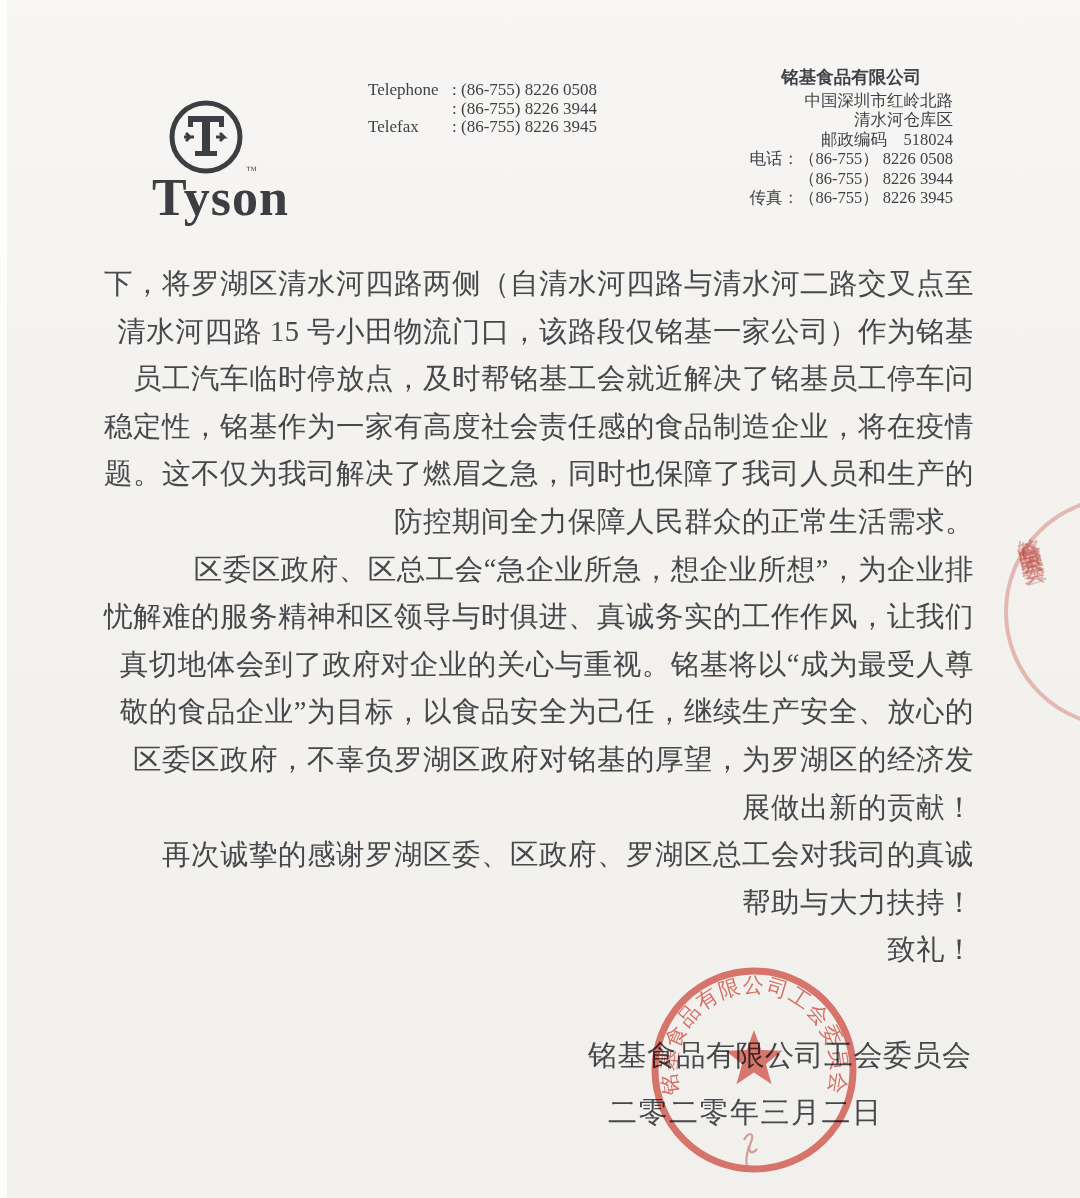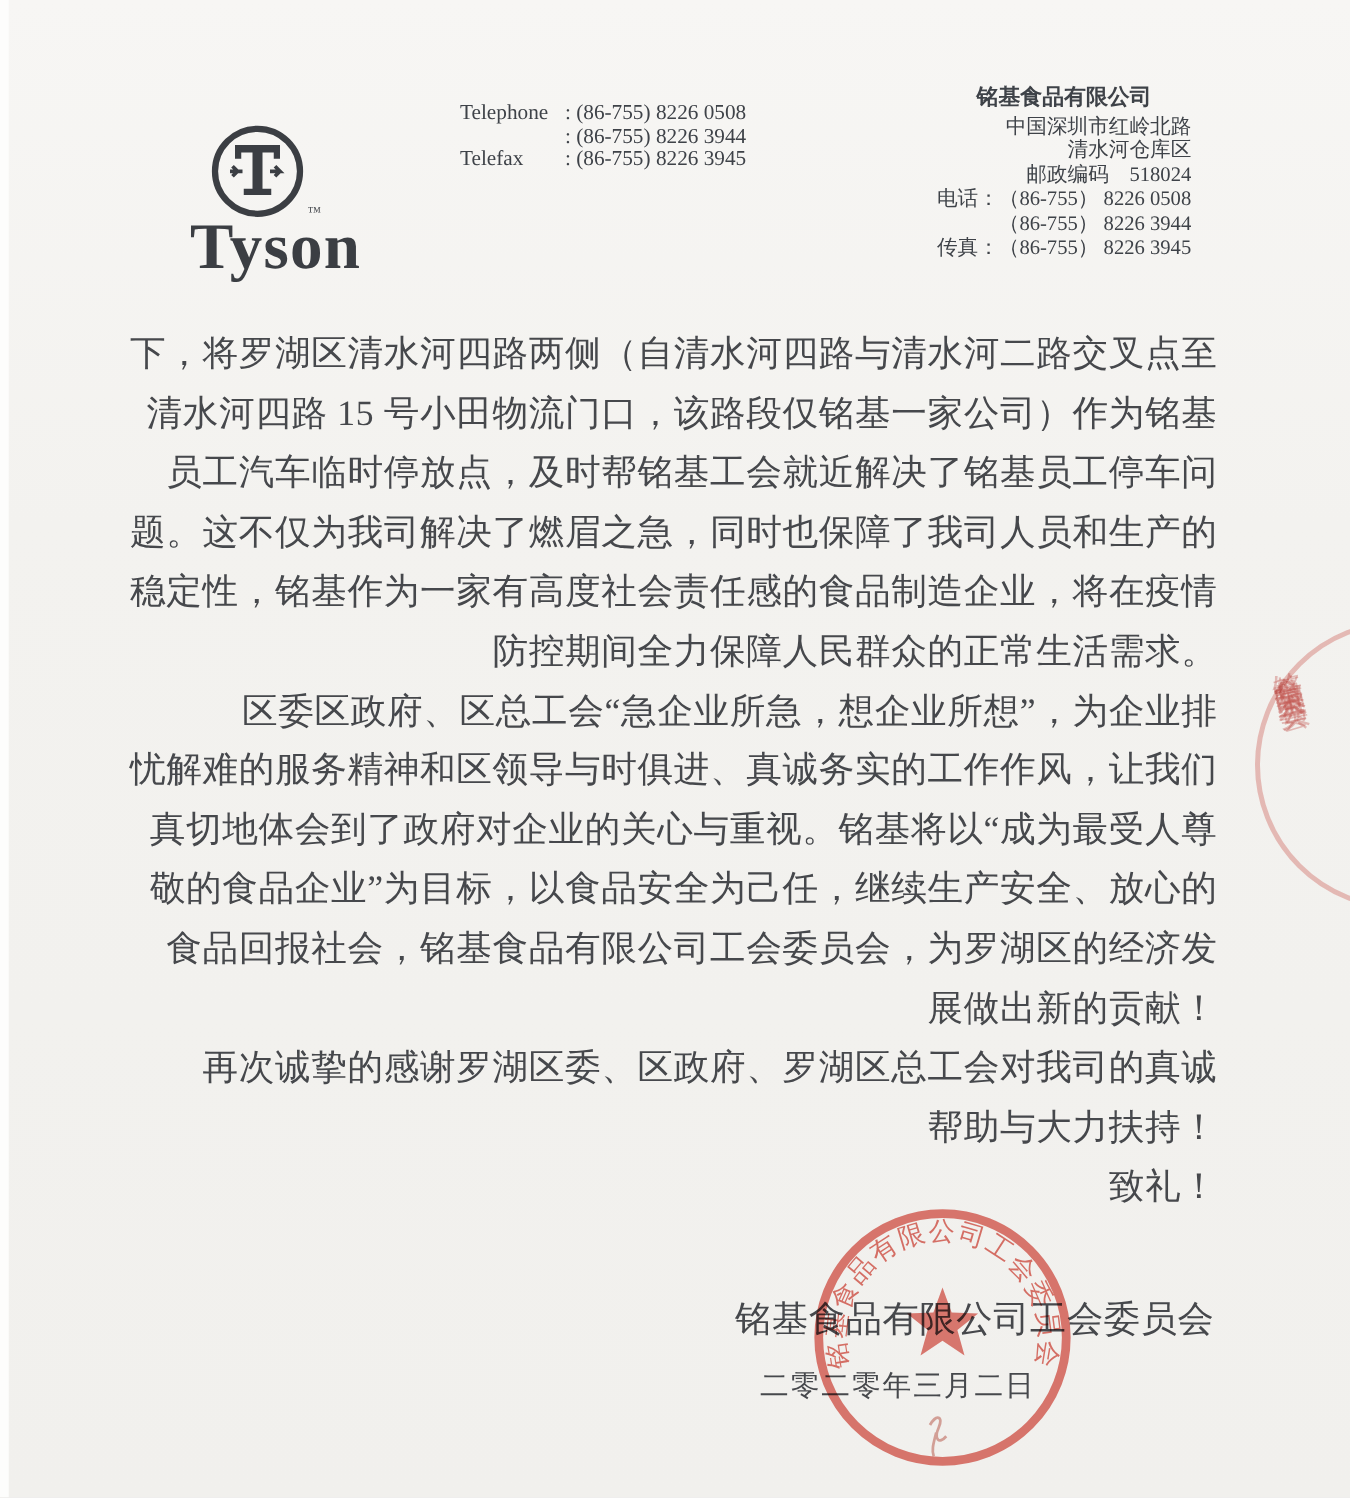--- a/index.html
+++ b/index.html
@@ -39,21 +39,21 @@
   
   .body-text {
     position:absolute; left:104px; top:260px;
     font-size:28.5px; line-height:47.6px; color:#46484c;
     white-space:nowrap; letter-spacing:0.5px;text-align:right;
   }
   .body-line.indent { padding-left:58px; }
 
   
   .sign-company { position:absolute; left:588px; top:1036px; font-size:29px; color:#46484c; letter-spacing:0.5px; }
-  .sign-date { position:absolute; left:608px; top:1093px; font-size:23px; color:#46484c; letter-spacing:1.5px; }
+  .sign-date { position:absolute; left:608px; top:1093px; font-size:29px; color:#46484c; letter-spacing:1.5px; }
 
   
   .stamp-main { position:absolute; left:648px; top:964px; width:212px; height:212px;
                 mix-blend-mode:multiply; opacity:0.92; }
   .stamp-ghost {
     position:absolute; left:1004px; top:496px; width:224px; height:224px;
     border-radius:50%; border:4px solid rgba(220,112,105,0.42);
     mix-blend-mode:multiply;
   }
   .stamp-ghost-text {
@@ -111,28 +111,28 @@
         <div class="addr-line">（86-755） 8226 3944</div>
         <div class="addr-line">传真：（86-755） 8226 3945</div>
       </div>
   </div>
 
   <div class="body-text">
 
   <div class="body-line">下，将罗湖区清水河四路两侧（自清水河四路与清水河二路交叉点至</div>
       <div class="body-line">清水河四路 15 号小田物流门口，该路段仅铭基一家公司）作为铭基</div>
       <div class="body-line">员工汽车临时停放点，及时帮铭基工会就近解决了铭基员工停车问</div>
+      <div class="body-line">稳定性，铭基作为一家有高度社会责任感的食品制造企业，将在疫情</div>
       <div class="body-line">题。这不仅为我司解决了燃眉之急，同时也保障了我司人员和生产的</div>
-      <div class="body-line">稳定性，铭基作为一家有高度社会责任感的食品制造企业，将在疫情</div>
       <div class="body-line">防控期间全力保障人民群众的正常生活需求。</div>
       <div class="body-line indent">区委区政府、区总工会“急企业所急，想企业所想”，为企业排</div>
       <div class="body-line">忧解难的服务精神和区领导与时俱进、真诚务实的工作作风，让我们</div>
       <div class="body-line">真切地体会到了政府对企业的关心与重视。铭基将以“成为最受人尊</div>
       <div class="body-line">敬的食品企业”为目标，以食品安全为己任，继续生产安全、放心的</div>
-      <div class="body-line">食品回报社会，铭基食品有限公司工会委员会，为罗湖区的经济发</div>
+      <div class="body-line">区委区政府，不辜负罗湖区政府对铭基的厚望，为罗湖区的经济发</div>
       <div class="body-line">展做出新的贡献！</div>
       <div class="body-line indent">再次诚挚的感谢罗湖区委、区政府、罗湖区总工会对我司的真诚</div>
       <div class="body-line">帮助与大力扶持！</div>
       <div class="body-line indent">致礼！</div>
     </div>
 
   <div class="sign-company">铭基食品有限公司工会委员会</div>
   <div class="sign-date">二零二零年三月二日</div>
 
   <div class="stamp-ghost"></div>

